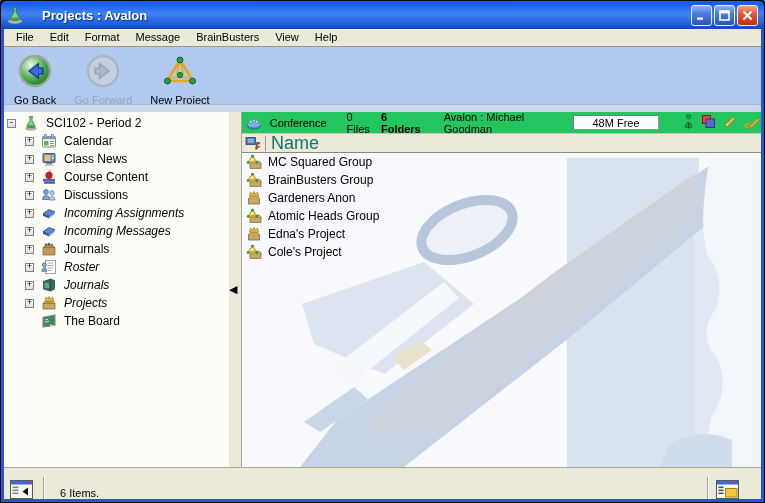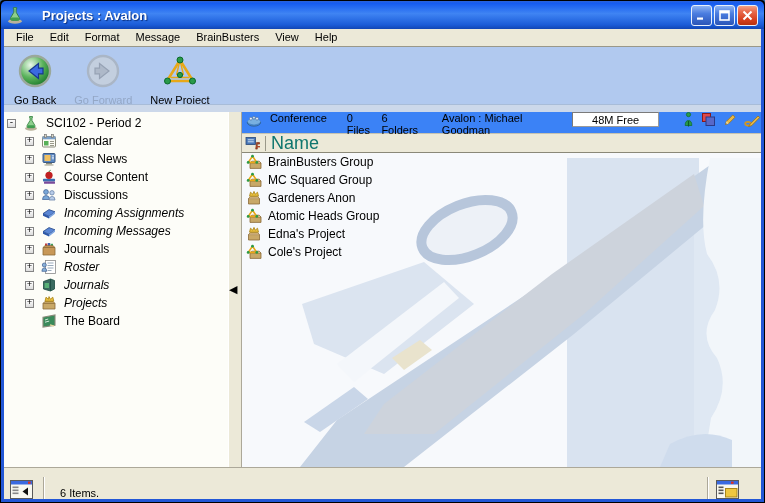--- a/index.html
+++ b/index.html
@@ -39,25 +39,25 @@
   .trow{height:18px;display:flex;align-items:center;font-size:12px;color:#000;white-space:nowrap;}
   .trow.child{padding-left:21px;}
   .trow.root{padding-left:3px;}
   .tbox{width:9px;height:9px;border:1px solid #848484;background:linear-gradient(180deg,#fff,#dcdcdc);
     font-size:9px;line-height:7px;text-align:center;margin-right:7px;flex:none;color:#000;font-family:"Liberation Mono",monospace;}
   .tspacer{width:16px;flex:none;}
   .trow svg{margin-right:5px;flex:none;}
   .tlabel{padding:0 2px;}
   .it{font-style:italic;}
   
-  .confbar{position:relative;z-index:3;height:22px;background:#3b82f6;display:flex;align-items:flex-start;font-size:11px;color:#000;
+  .confbar{position:relative;z-index:3;height:22px;background:#22c55e;display:flex;align-items:center;font-size:11px;color:#000;
     border-bottom:1px solid #c6c3b2;}
   .confbar .c-name{margin-left:8px;}
   .confbar .c-files{margin-left:20px;}
-  .confbar .c-folders{margin-left:6px;}
+  .confbar .c-folders{margin-left:6px;font-weight:bold;}
   .confbar .c-id{margin-left:20px;}
   .freebox{margin-left:14px;width:98px;height:15px;background:#fff;border:1px solid #9a9a9a;
     border-top-color:#7a7a7a;border-left-color:#7a7a7a;display:flex;align-items:center;justify-content:center;font-size:11px;}
   .cicons{display:flex;align-items:center;gap:7px;margin-left:24px;}
   
   .namehdr{position:relative;z-index:3;height:19px;background:#ece9d8;display:flex;align-items:center;
     border-bottom:1px solid #8a8878;font-size:18px;color:#0f766e;}
   .namehdr .vsep{width:1px;height:15px;background:#9a9889;margin-left:4px;}
   .namehdr .hlabel{margin-left:5px;}
   
@@ -384,33 +384,33 @@
 
         <div class="lrow">
           <svg width="16" height="16" viewBox="0 0 16 16">
               <path d="M4 9h11v5.4H4z" fill="#c8a868" stroke="#8a6a38" stroke-width=".8"></path>
               <path d="M4 9l1.8-1.8h7.4L15 9" fill="#e0c088" stroke="#8a6a38" stroke-width=".8"></path>
               <path d="M6.5 2.2L10.8 8.4H2.2z" fill="none" stroke="#e8a818" stroke-width="1.6"></path>
               <circle cx="6.5" cy="2.2" r="1.4" fill="#2a9a4a"></circle>
               <circle cx="2.2" cy="8.4" r="1.4" fill="#2a9a4a"></circle>
               <circle cx="10.8" cy="8.4" r="1.4" fill="#2a9a4a"></circle>
             </svg>
-          <span>BrainBusters Group</span>
+          <span>MC Squared Group</span>
         </div>
 
         <div class="lrow">
           <svg width="16" height="16" viewBox="0 0 16 16">
               <path d="M4 9h11v5.4H4z" fill="#c8a868" stroke="#8a6a38" stroke-width=".8"></path>
               <path d="M4 9l1.8-1.8h7.4L15 9" fill="#e0c088" stroke="#8a6a38" stroke-width=".8"></path>
               <path d="M6.5 2.2L10.8 8.4H2.2z" fill="none" stroke="#e8a818" stroke-width="1.6"></path>
               <circle cx="6.5" cy="2.2" r="1.4" fill="#2a9a4a"></circle>
               <circle cx="2.2" cy="8.4" r="1.4" fill="#2a9a4a"></circle>
               <circle cx="10.8" cy="8.4" r="1.4" fill="#2a9a4a"></circle>
             </svg>
-          <span>MC Squared Group</span>
+          <span>BrainBusters Group</span>
         </div>
 
         <div class="lrow">
           <svg width="16" height="16" viewBox="0 0 16 16">
               <path d="M2.5 8.6h11v5.4h-11z" fill="#c8a868" stroke="#8a6a38" stroke-width=".8"></path>
               <path d="M2.5 8.6l1.8-1.8h7.4l1.8 1.8" fill="#e0c088" stroke="#8a6a38" stroke-width=".8"></path>
               <path d="M3.5 6.2L4.5 2.2l2.3 2L8 1.4l1.2 2.8 2.3-2 1 4z" fill="#e8c040" stroke="#a88010" stroke-width=".8"></path>
             </svg>
           <span>Gardeners Anon</span>
         </div>

